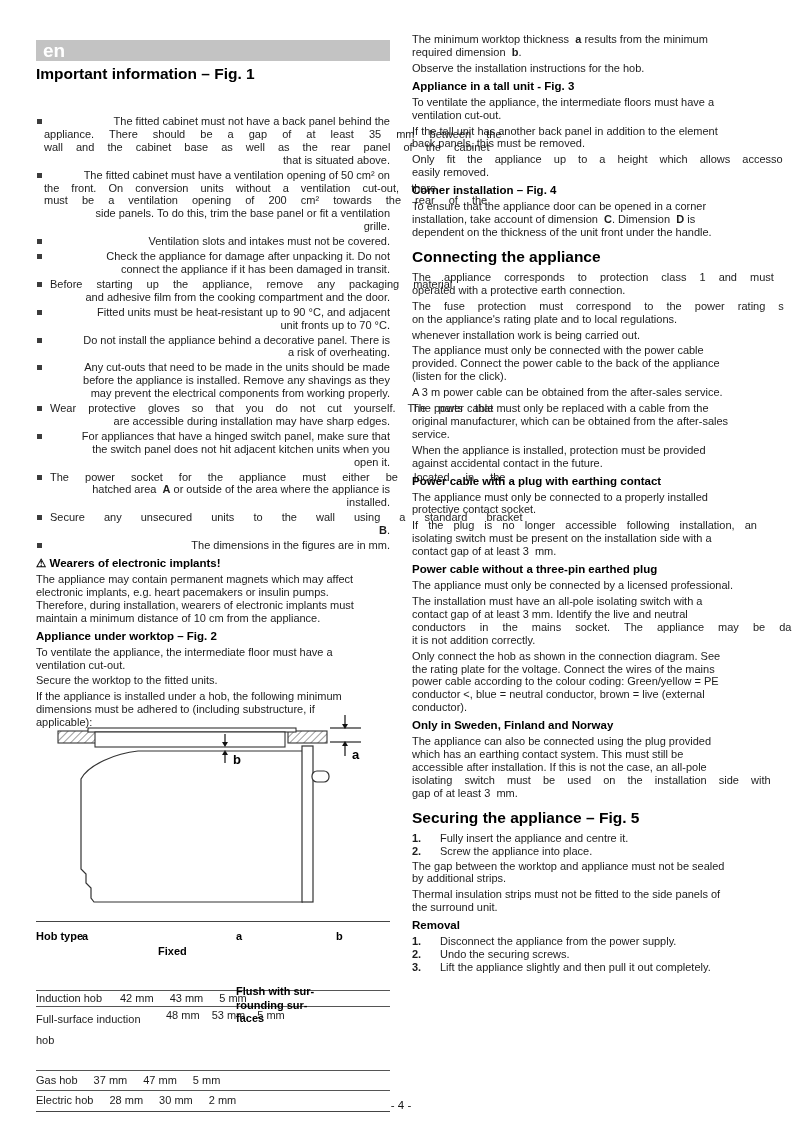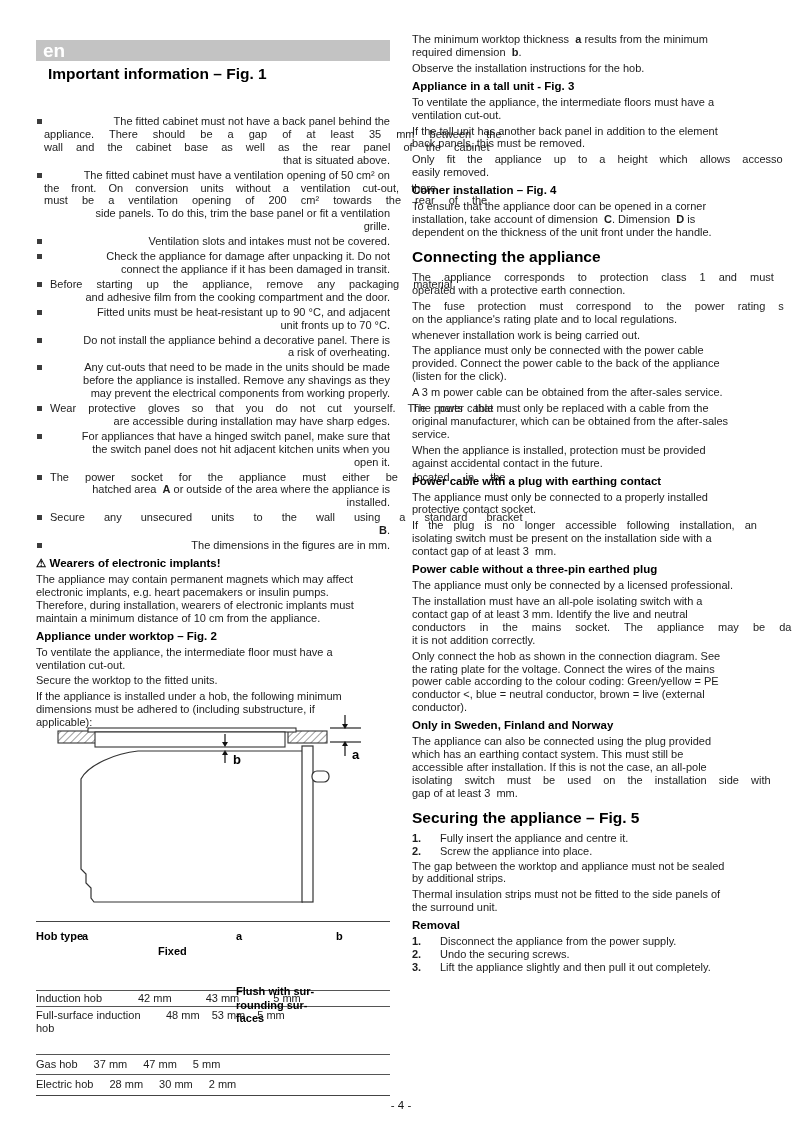--- a/index.html
+++ b/index.html
@@ -7,43 +7,43 @@
         font-family:"Liberation Sans",sans-serif;color:#1c1c1c;font-size:11px;}
   .col{position:absolute;}
   #left-col{left:36px;top:40px;width:354px;z-index:2;}
   #right-col{left:412px;top:33px;width:382px;z-index:1;}
   #lang-badge{height:21px;line-height:21px;background:#c3c3c3;color:#ffffff;
               font-weight:bold;font-size:19px;padding-left:7px;box-sizing:border-box;margin-bottom:3px;}
   .ln{white-space:pre;line-height:12.9px;}
   .blk{margin:0 0 2px 0;}
   .blk.p{margin-bottom:3px;}
   .blk.h1{font-weight:bold;font-size:15.5px;line-height:19px;margin:8px 0 5px 0;color:#000;}
-  .blk.h1.title-gap{margin:2px 0 32px 12px;}
+  .blk.h1.title-gap{margin:2px 0 32px 0;}
   .blk.h2{font-weight:bold;font-size:11.5px;line-height:13px;margin:5px 0 3px 0;color:#000;}
   .blk.bullet{position:relative;padding-left:8px;margin-bottom:2px;text-align:right;}
   .blk.bullet .bsq{position:absolute;left:1px;top:4px;width:5px;height:5px;background:#3c3c3c;}
   .blk.bullet .ln:first-of-type{padding-left:6px;}
   .blk.ol .num{display:inline-block;width:28px;font-weight:bold;}
   .warn{font-weight:bold;}
   
   #figure2{position:absolute;left:36px;top:713px;width:360px;height:207px;z-index:1;}
   
   #hobtable{position:absolute;left:36px;top:921px;width:354px;z-index:1;
             border-top:1.4px solid #444;border-bottom:1.2px solid #444;}
   #hobtable .thead{position:relative;height:68px;font-weight:bold;color:#000;}
   #hobtable .thead span{position:absolute;white-space:pre-line;line-height:13.5px;}
   .h-col0{left:0;top:8px;}  .h-a1{left:46px;top:8px;}  .h-fixed{left:122px;top:23px;}
   .h-a2{left:200px;top:8px;} .h-flush{left:200px;top:23px;width:110px;margin-top:40px;} .h-b{left:300px;top:8px;}
   .trow{border-top:1px solid #555;display:flex;align-items:flex-start;}
   .trow span{white-space:pre;line-height:13px;}
   .trow .c{margin-right:16px;}
-  .trow.r0{padding:1px 0 1px 0;gap:18px;}
+  .trow.r0{padding:1px 0 1px 0;}
   .trow.r0 .c0{display:inline-block;width:78px;margin-right:6px;}
   .trow.r1{padding:2px 0 19px 0;}
-  .trow.r1 .c0{display:inline-block;width:118px;margin-right:3px;white-space:normal;line-height:13px;}
+  .trow.r1 .c0{display:inline-block;width:118px;margin-right:3px;white-space:normal;line-height:21px;}
   .trow.r1 .c{margin-right:12px;}
   .trow.r2{padding:3px 0 3px 0;}
   .trow.r3{padding:3px 0 4px 0;}
   #page-footer{position:absolute;left:0;top:1099px;width:802px;text-align:center;
                font-size:11.5px;color:#111;z-index:3;}
 </style>
 </head>
 <body>
 
 <div id="page">

